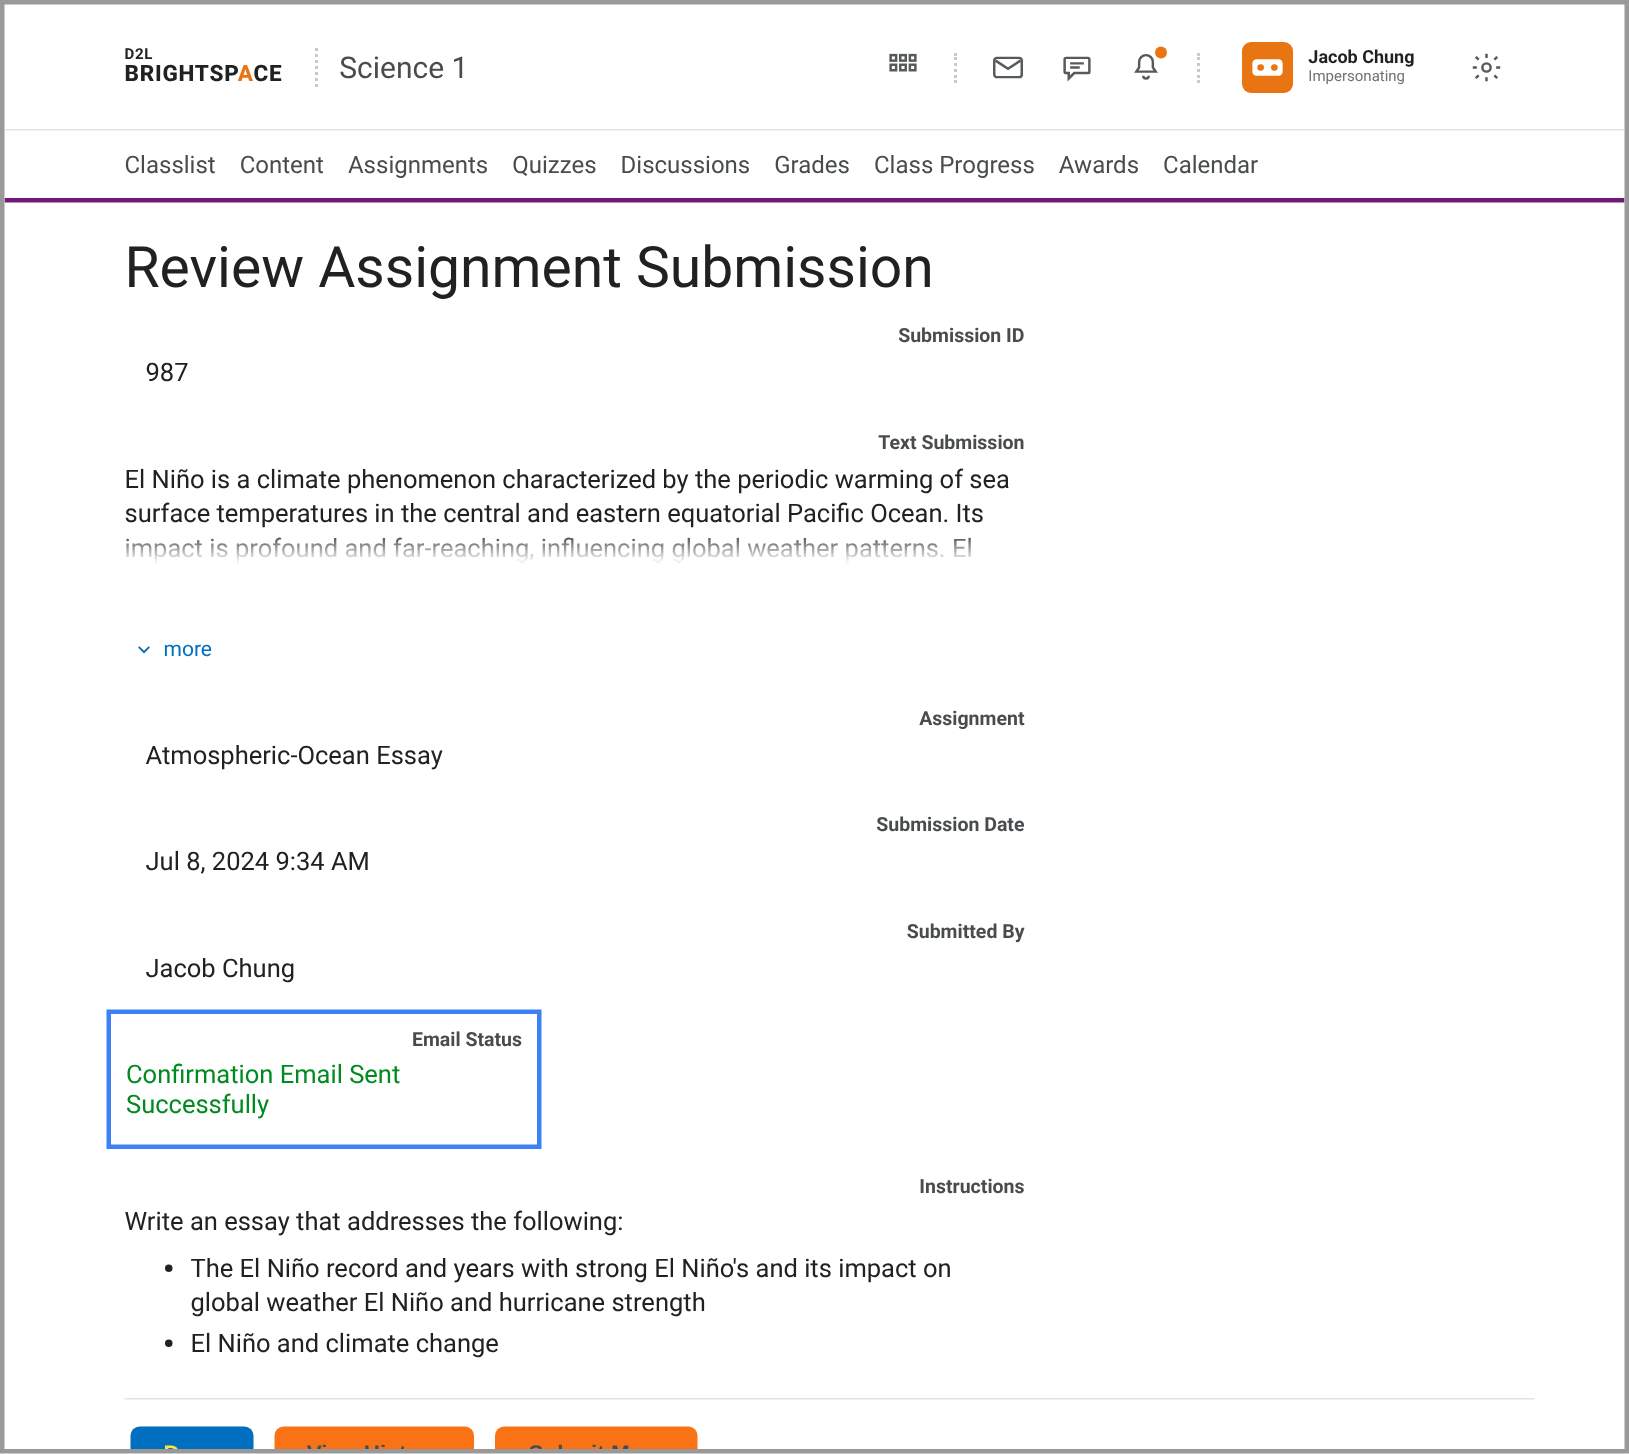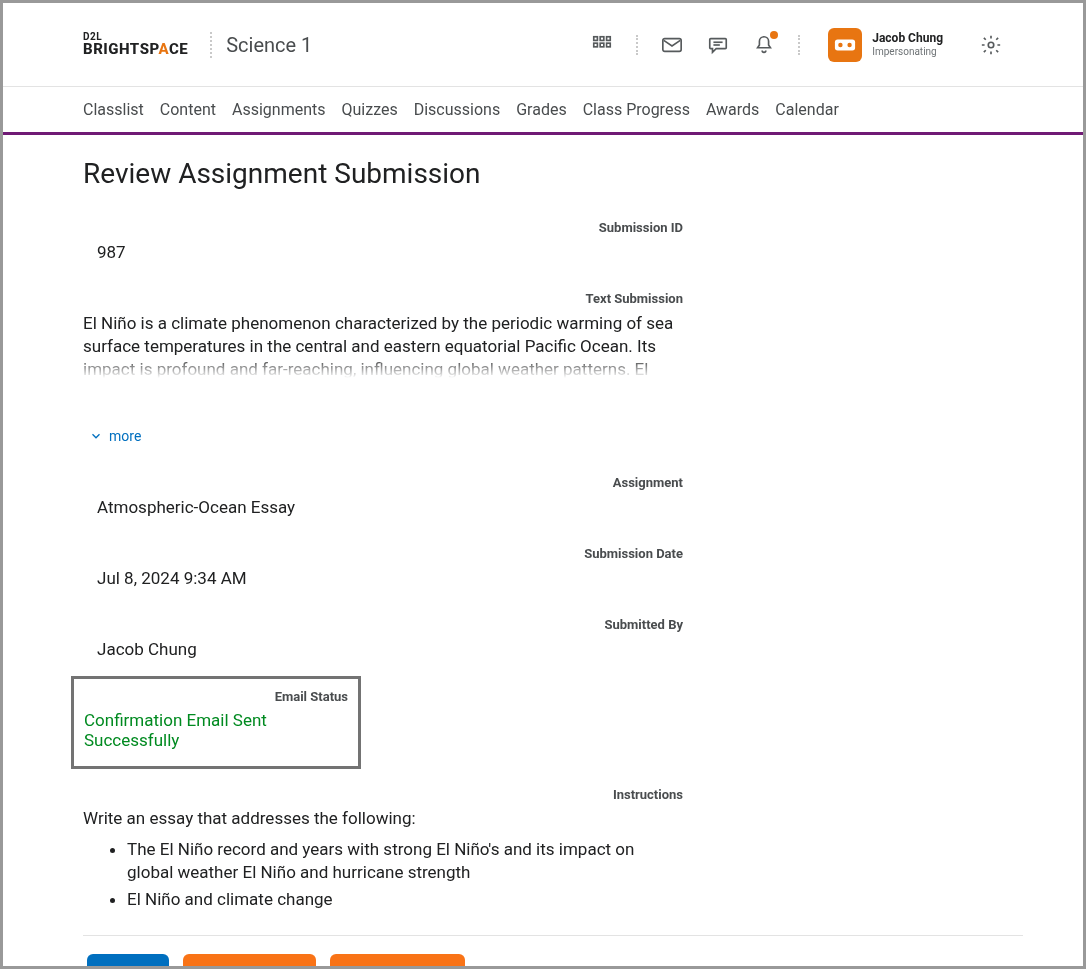--- a/index.html
+++ b/index.html
@@ -82,24 +82,24 @@
     border-bottom: 3px solid #701a75;
     font-size: 16px;
     color: #494c4e;
   }
   .navbar .nav-item { cursor: pointer; }
   .content {
     padding: 22px 80px 0 80px;
     max-width: 760px;
   }
   .page-title {
-    font-size: 28px;
+    font-size: 38px;
     font-weight: 400;
     color: #202122;
-    margin-bottom: 30px;
+    margin-bottom: 16px;
   }
   .field-label {
     font-size: 13px;
     font-weight: 700;
     color: #494c4e;
     margin-bottom: 6px;
     text-align: right;
   }
   .field-value {
     font-size: 17px;
@@ -125,21 +125,21 @@
     background: linear-gradient(to bottom, rgba(255,255,255,0), #fff);
   }
   .more-link {
     display: inline-flex; align-items: center; gap: 6px;
     color: #006fbf; font-size: 14px; cursor: pointer;
     margin-left: 6px;
     margin-top: 44px;
   }
   .more-link svg { width: 14px; height: 14px; stroke: #006fbf; fill: none; stroke-width: 2.2; }
   .email-row {
-    border: 3px solid #737373;
+    border: 3px solid #3b82f6;
     padding: 10px 10px 16px 10px;
     margin: -12px -12px 18px -12px;
     width: 290px;
   }
   .email-status-value {
     color: #008a20;
     font-size: 17px;
   }
   .instr-intro { font-size: 17px; margin-bottom: 10px; }
   .instr-list { padding-left: 44px; font-size: 17px; line-height: 1.35; }

